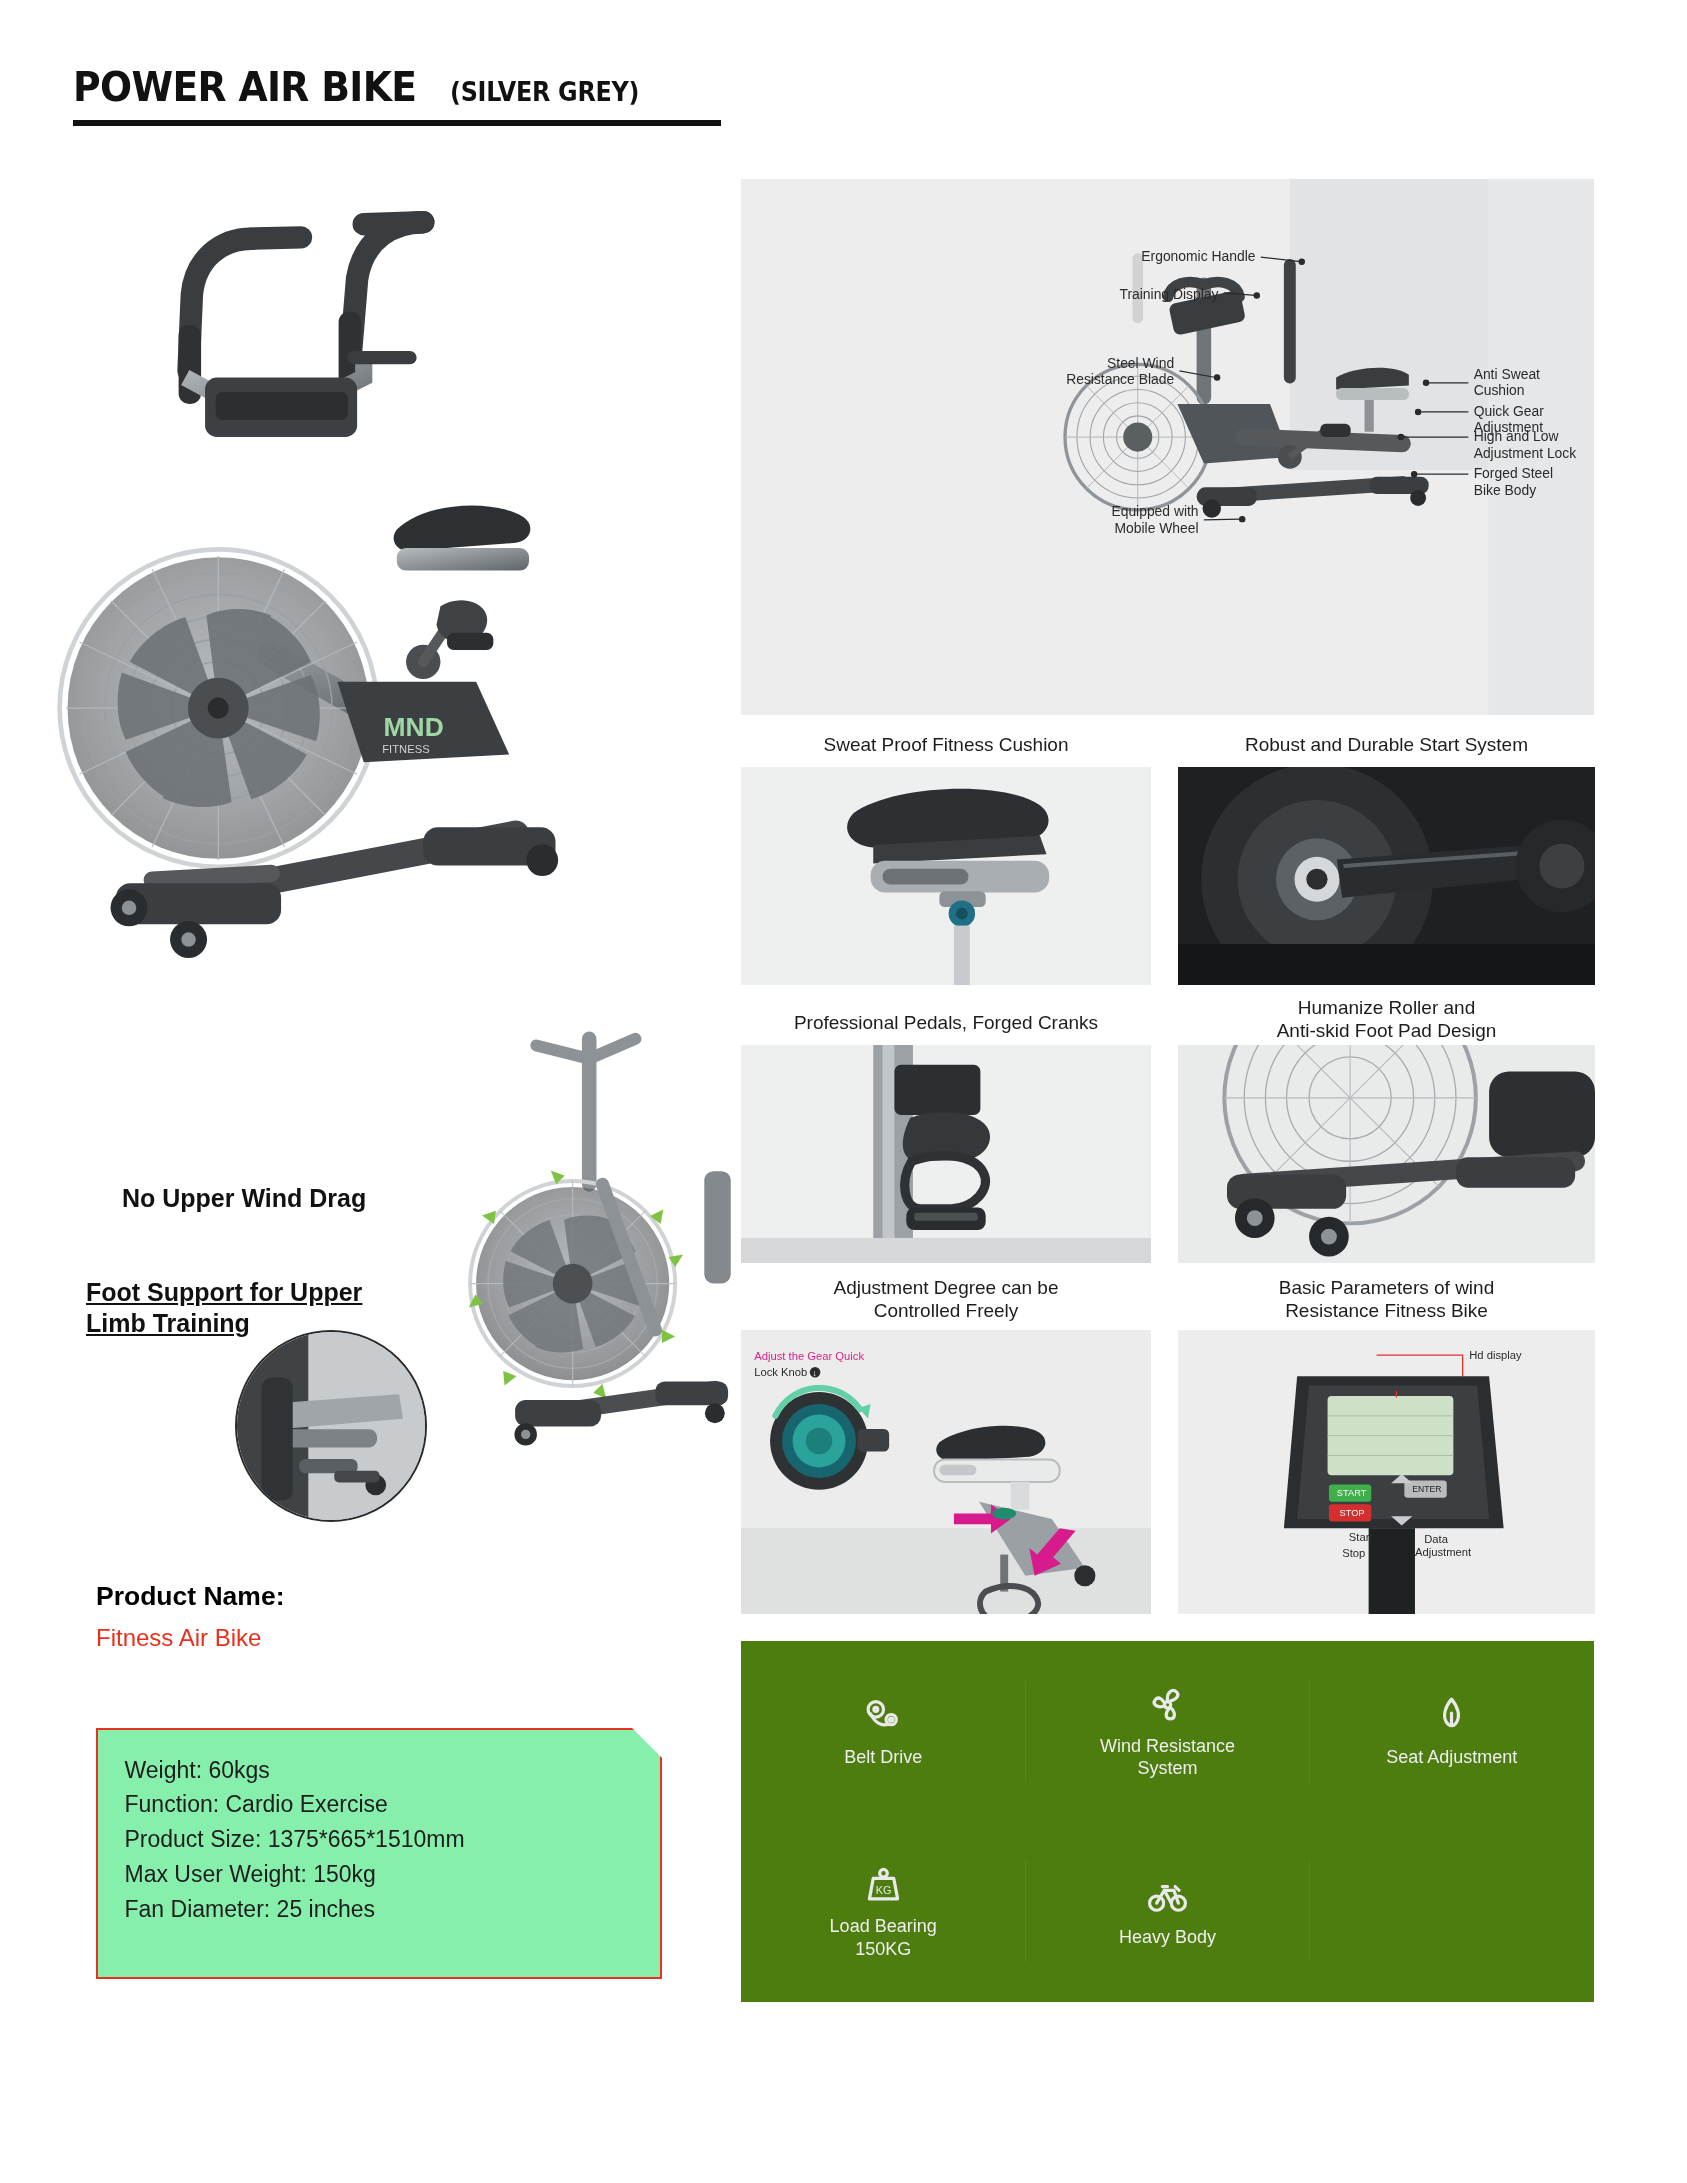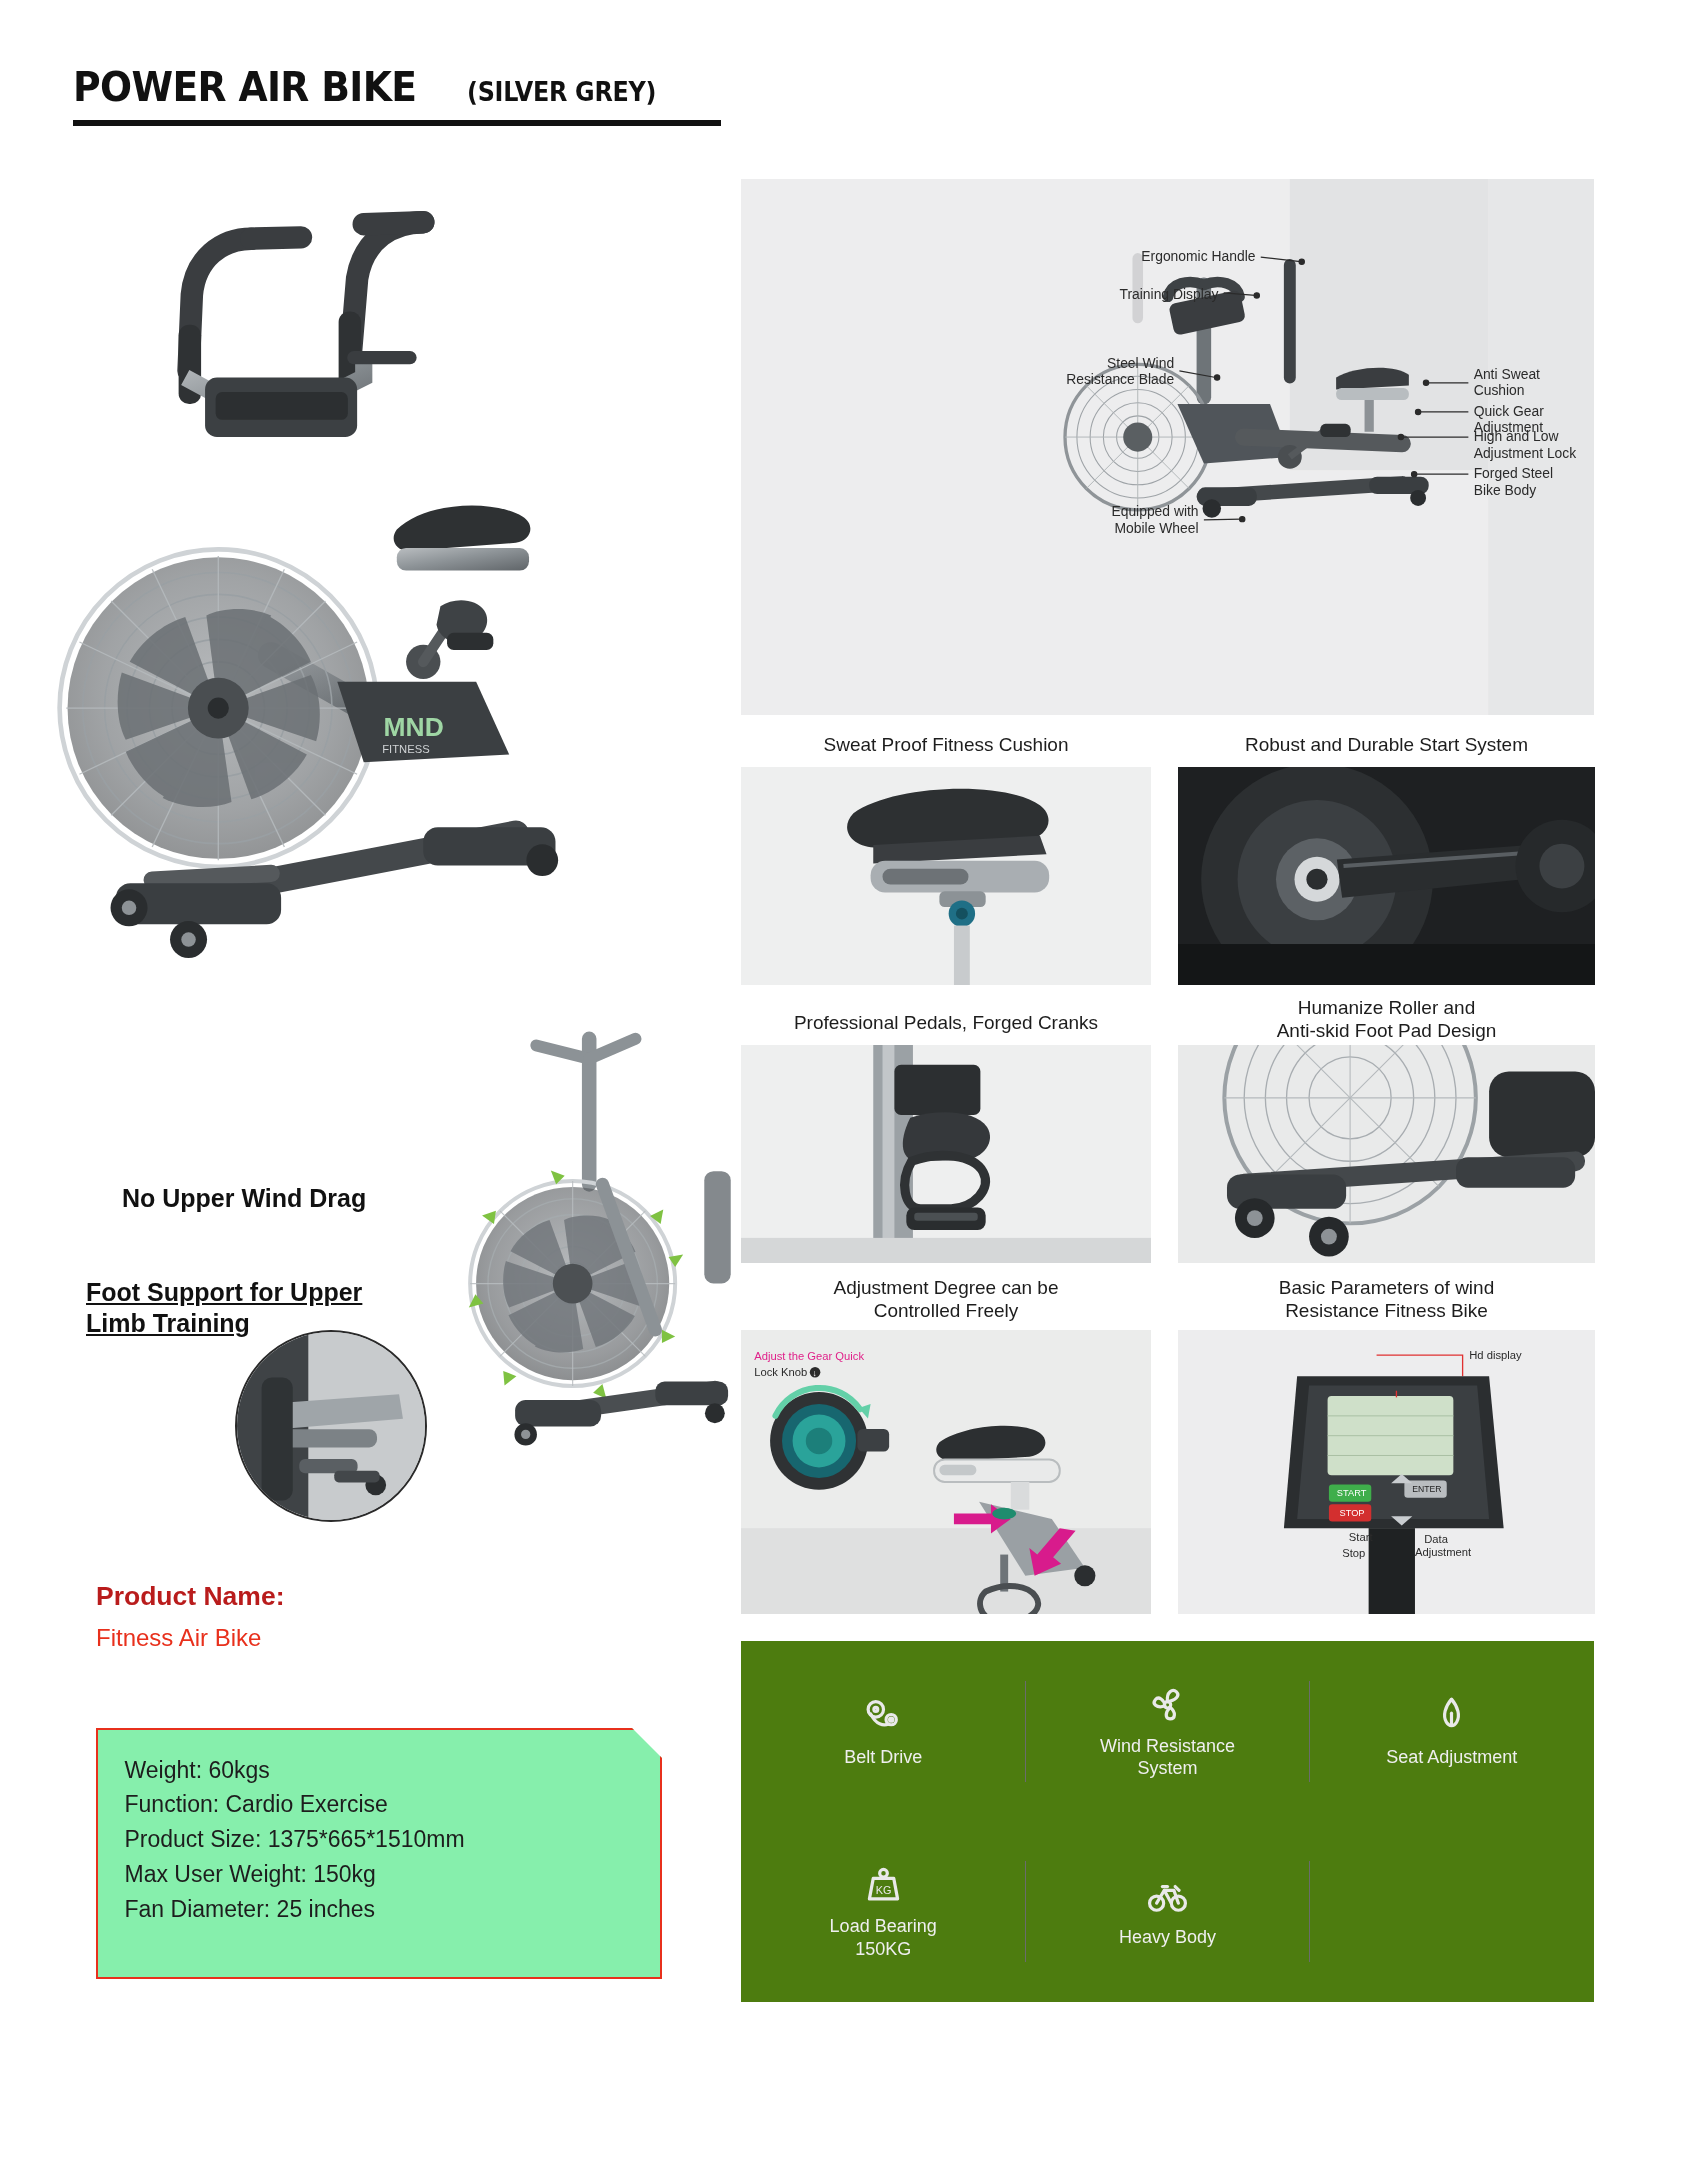--- a/index.html
+++ b/index.html
@@ -8,21 +8,21 @@
     width: 1687px; height: 2183px;
     background: #ffffff;
     font-family: "Liberation Sans", sans-serif;
     color: #1a1a1a;
     position: relative;
     overflow: hidden;
   }
 
   
   #header { position:absolute; left:73px; top:63px; width:662px; }
-  #title-row { display:flex; align-items:baseline; gap:21px; }
+  #title-row { display:flex; align-items:baseline; gap:4px; }
   #main-title {
     font-family: "DejaVu Sans", sans-serif;
     font-weight: 900;
     font-size: 41px;
     letter-spacing: -0.7px;
     transform: scaleX(0.92);
     transform-origin: left bottom;
     color:#111;
   }
   #title-sub {
@@ -49,21 +49,21 @@
     font-size:25px; font-weight:700; line-height:1.25; color:#111;text-decoration:underline;
   }
   #circle-callout {
     position:absolute; left:235px; top:1330px; width:192px; height:192px;
     border-radius:50%; overflow:hidden; border:2px solid #2a2a2a; background:#cfd2d4;
   }
 
   
   #product-name-label {
     position:absolute; left:96px; top:1581px;
-    font-size:26.5px; font-weight:700; color:#b91c1c;
+    font-size:26.5px; font-weight:700; color:#000000;
   }
   #product-name-value {
     position:absolute; left:96px; top:1624px;
     font-size:24px; color:#e8301c;
   }
   #spec-box {
     position:absolute; left:96px; top:1728px; width:566px; height:251px;
     border:2px solid #e8301c; background:#86efac;
     clip-path: polygon(0 0, calc(100% - 30px) 0, 100% 30px, 100% 100%, 0 100%);
     padding:22.5px 26.5px;

